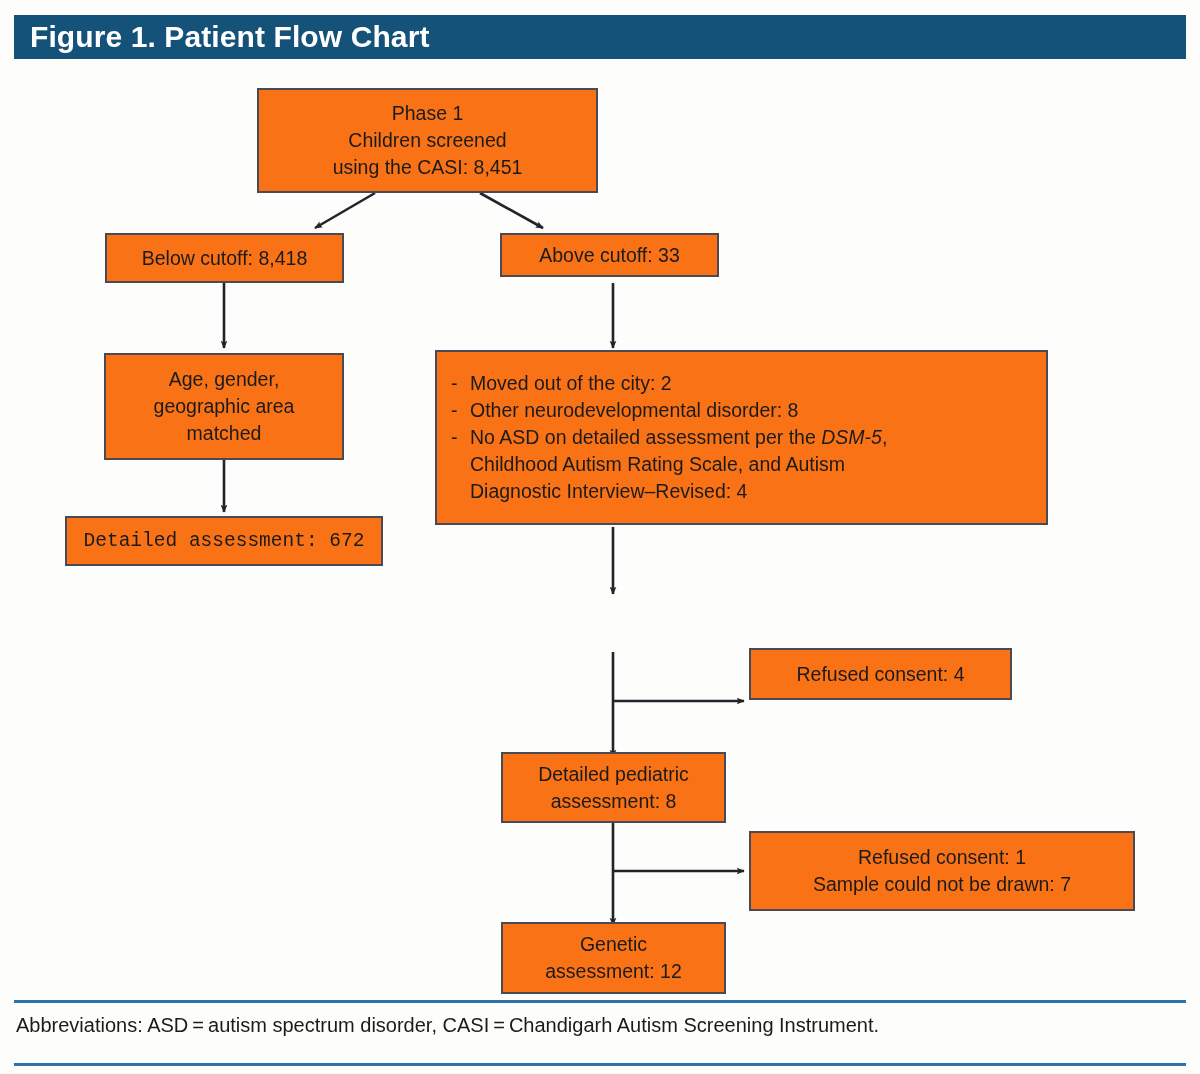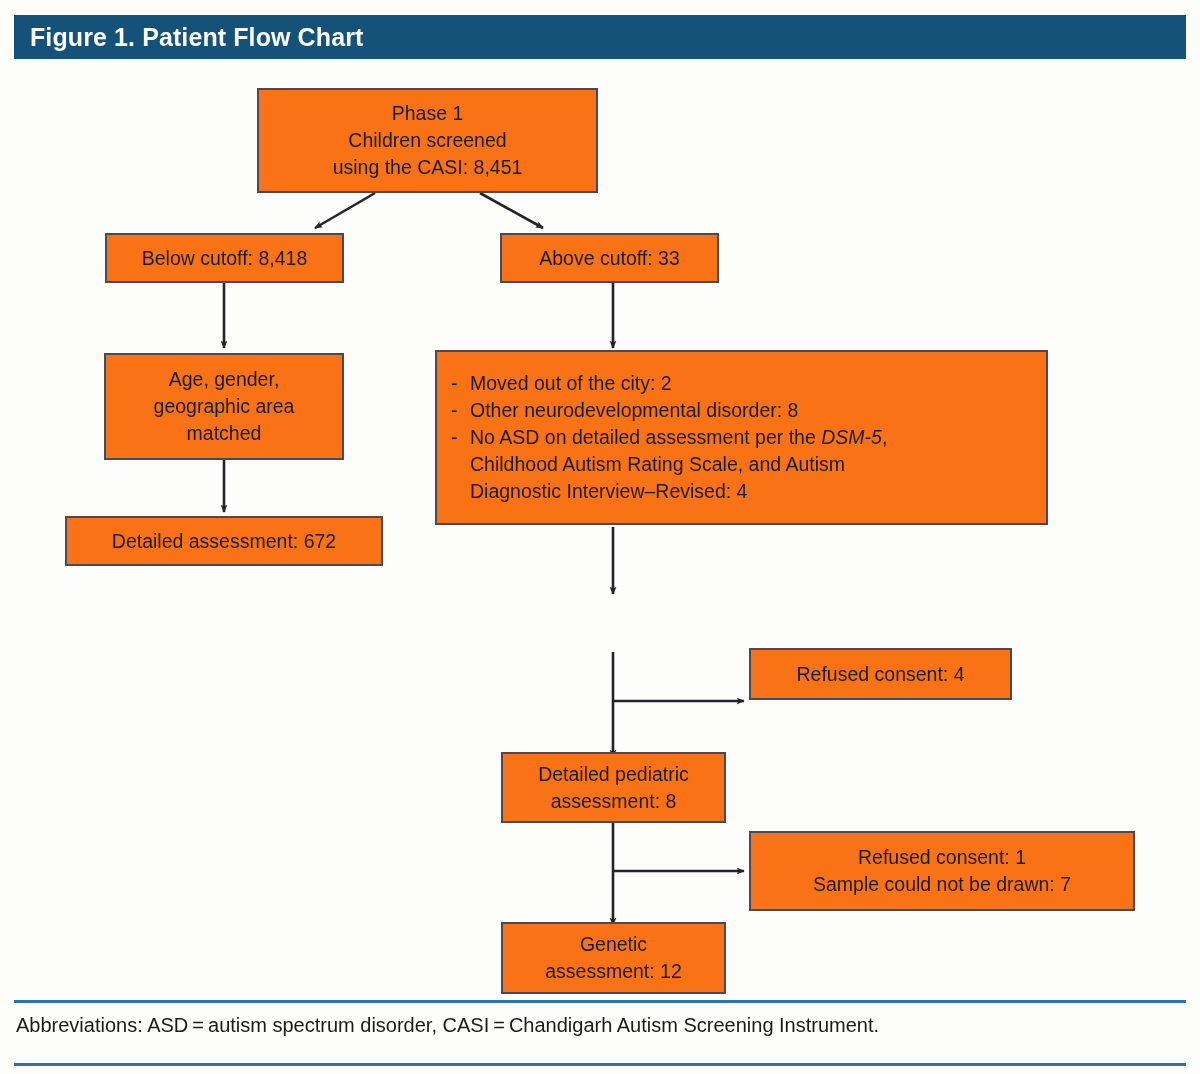--- a/index.html
+++ b/index.html
@@ -23,21 +23,21 @@
     left: 14px;
     top: 15px;
     width: 1172px;
     height: 44px;
     background: #14527a;
     display: flex;
     align-items: center;
   }
   .title-text {
     color: #ffffff;
-    font-size: 25px;
+    font-size: 30px;
     font-weight: bold;
     letter-spacing: 0.1px;
     padding-left: 16px;
     white-space: nowrap;
   }
   
   .node {
     position: absolute;
     background: #f97316;
     border: 2px solid #4a4a55;
@@ -152,35 +152,35 @@
       <span>using the CASI: 8,451</span>
     </div>
   </div>
 
   <div class="node" style="left:105px; top:233px; width:239px; height:50px;">
     <div class="node-inner">
       <span>Below cutoff: 8,418</span>
     </div>
   </div>
 
-  <div class="node" style="left:500px; top:233px; width:219px; height:50px;">
+  <div class="node" style="left:500px; top:233px; width:219px; height:44px;">
     <div class="node-inner">
       <span>Above cutoff: 33</span>
     </div>
   </div>
 
   <div class="node" style="left:104px; top:353px; width:240px; height:107px;">
     <div class="node-inner">
       <span>Age, gender,</span><br>
       <span>geographic area</span><br>
       <span>matched</span>
     </div>
   </div>
 
-  <div class="node" style="left:65px; top:516px; width:318px; height:50px;">
+  <div class="node" style="left:65px; top:516px; width:318px; height:50px;font-family:Liberation Mono, monospace;">
     <div class="node-inner">
       <span>Detailed assessment: 672</span>
     </div>
   </div>
 
   <div class="node left-align" style="left:435px; top:350px; width:613px; height:175px;">
     <div class="node-inner">
       <span class="excl-line">
         <span class="dash">-</span><span>Moved out of the city: 2</span>
       </span>

